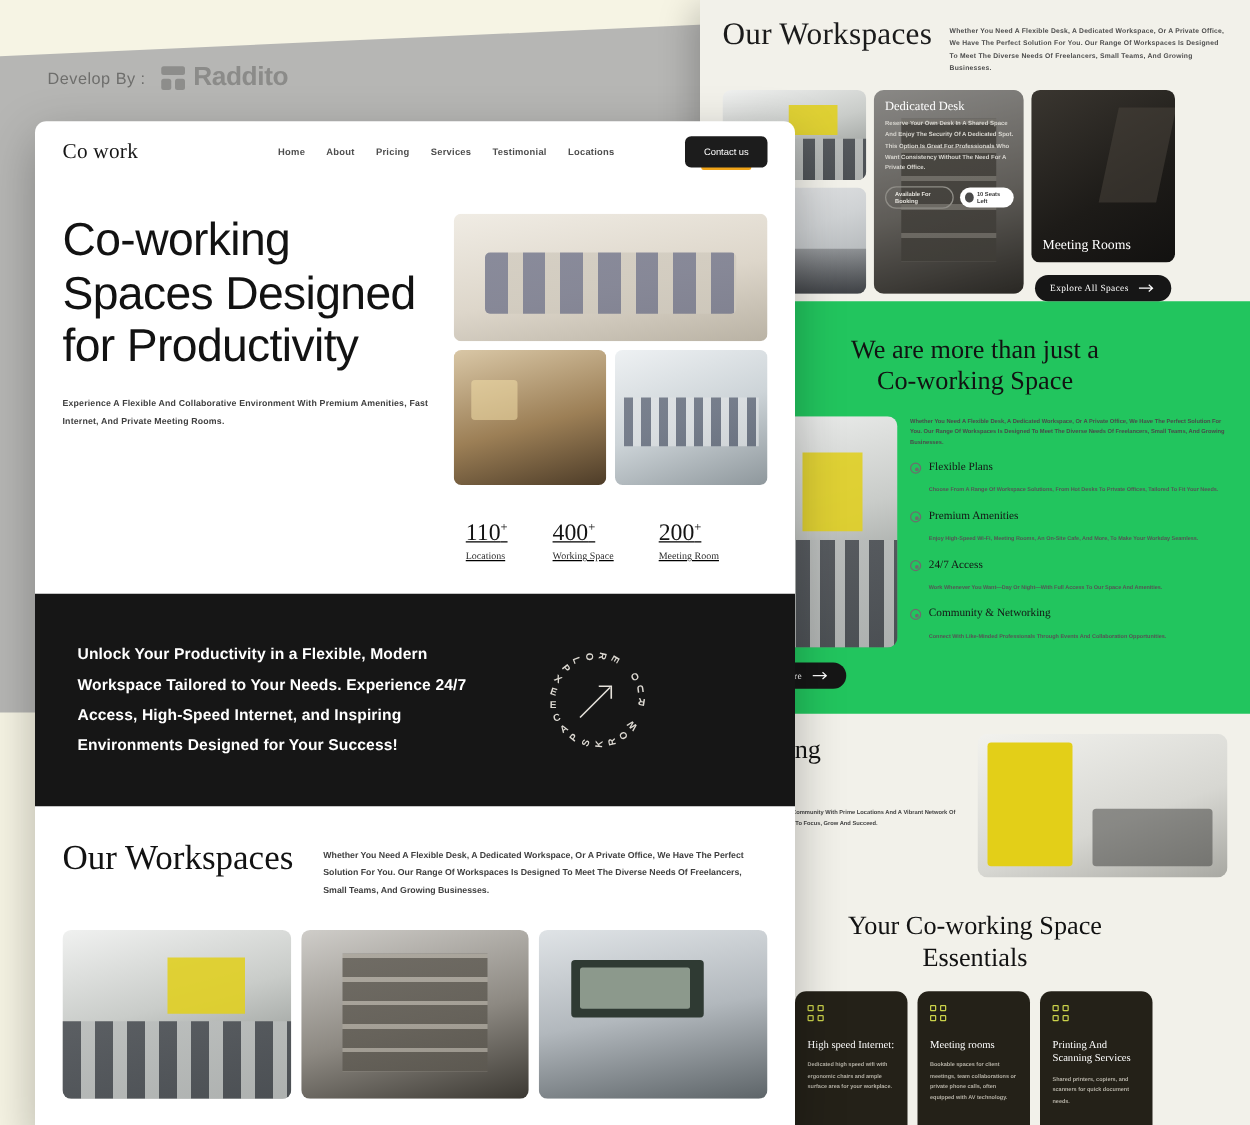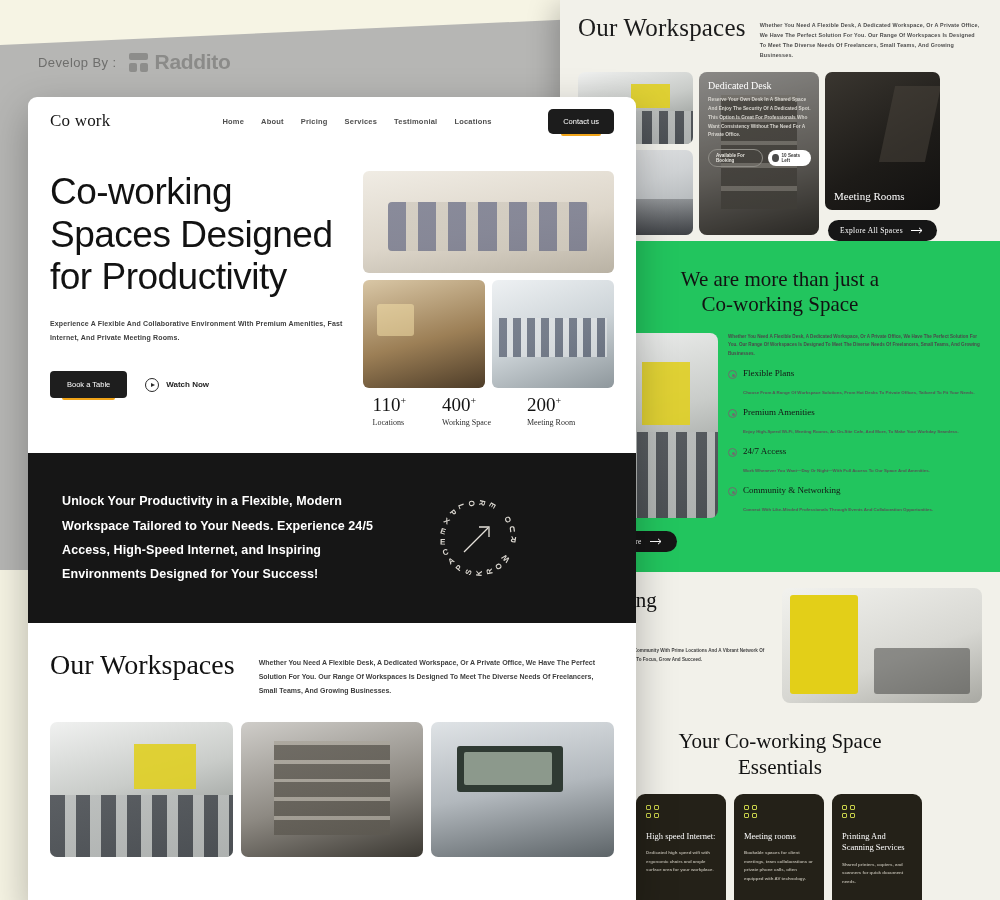--- a/index.html
+++ b/index.html
@@ -142,21 +142,21 @@
   .book-accent { position:absolute; left:12px; right:12px; bottom:-2px; height:4px; background:#f0a419; border-radius:2px; z-index:1;}
   .watch { display:flex; align-items:center; gap:7px; cursor:pointer;}
   .play-ic { width:14px; height:14px; border-radius:50%; border:1px solid #2a2a2a; display:flex; align-items:center; justify-content:center;}
   .play-ic::after{ content:""; border-left:4px solid #2a2a2a; border-top:2.6px solid transparent; border-bottom:2.6px solid transparent; margin-left:1px;}
   .watch span { font-size:8px; color:#232323; font-weight:600;}
 
   .hero-right { width:256px; display:flex; flex-direction:column; gap:7px;}
   .hr-big { height:102px; border-radius:6px; overflow:hidden;}
   .hr-row { display:flex; gap:7px;}
   .hr-s { height:108px; border-radius:6px; overflow:hidden; flex:1;}
-  .stats { display:flex; gap:36px; margin-top:0; padding-left:10px;}
+  .stats { display:flex; gap:36px; margin-top:22px; padding-left:10px;text-decoration:underline;}
   .stat-num { font-family:"Liberation Serif", serif; font-size:19px; color:#141414; line-height:1;}
   .stat-num sup { font-size:10px; vertical-align:super;}
   .stat-lab { font-family:"Liberation Serif", serif; font-size:8px; color:#2d2d2d; margin-top:4px;}
 
   .band {
     background:#161616; margin-top:26px; height:170px;
     display:flex; align-items:center; padding:0 34px; color:#fff;
   }
   .band p { font-size:12.5px; line-height:1.95; font-weight:600; letter-spacing:.1px; width:330px;}
   .circle-badge { margin-left:40px; width:92px; height:92px; position:relative;}
@@ -394,30 +394,20 @@
   </div>
 
   <div class="hero">
     <div class="hero-left">
       <h1 class="hero-h1">
         <span>Co-working</span><br>
         <span>Spaces Designed</span><br>
         <span>for Productivity</span>
       </h1>
       <p class="hero-p">Experience A Flexible And Collaborative Environment With Premium Amenities, Fast Internet, And Private Meeting Rooms.</p>
-      <div class="hero-actions">
-        <span class="btn-book-wrap">
-          <span class="book-accent"></span>
-          <button class="btn-book">Book a Table</button>
-        </span>
-        <span class="watch">
-          <span class="play-ic"></span>
-          <span>Watch Now</span>
-        </span>
-      </div>
     </div>
 
     <div class="hero-right">
       <div class="hr-big">
           <div class="ph ph-team"></div>
         </div>
       <div class="hr-row">
         <div class="hr-s">
             <div class="ph ph-lounge"></div>
           </div>
@@ -436,21 +426,21 @@
         </div>
         <div>
           <div class="stat-num"><span>200</span><sup>+</sup></div>
           <div class="stat-lab">Meeting Room</div>
         </div>
       </div>
     </div>
   </div>
 
   <div class="band">
-    <p>Unlock Your Productivity in a Flexible, Modern Workspace Tailored to Your Needs. Experience 24/5 Access, High-Speed Internet, and Inspiring Environments Designed for Your Success!</p>
+    <p>Unlock Your Productivity in a Flexible, Modern Workspace Tailored to Your Needs. Experience 24/7 Access, High-Speed Internet, and Inspiring Environments Designed for Your Success!</p>
     <div class="circle-badge">
       <div class="circ-txt" id="circ">
           <span style="transform: rotate(-72deg) translate(0px, -38px) rotate(90deg);">E</span>
           <span style="transform: rotate(-54.8571deg) translate(0px, -38px) rotate(90deg);">X</span>
           <span style="transform: rotate(-37.7143deg) translate(0px, -38px) rotate(90deg);">P</span>
           <span style="transform: rotate(-20.5714deg) translate(0px, -38px) rotate(90deg);">L</span>
           <span style="transform: rotate(-3.42857deg) translate(0px, -38px) rotate(90deg);">O</span>
           <span style="transform: rotate(13.7143deg) translate(0px, -38px) rotate(90deg);">R</span>
           <span style="transform: rotate(30.8571deg) translate(0px, -38px) rotate(90deg);">E</span>
           <span style="transform: rotate(48deg) translate(0px, -38px) rotate(90deg);"> </span>

